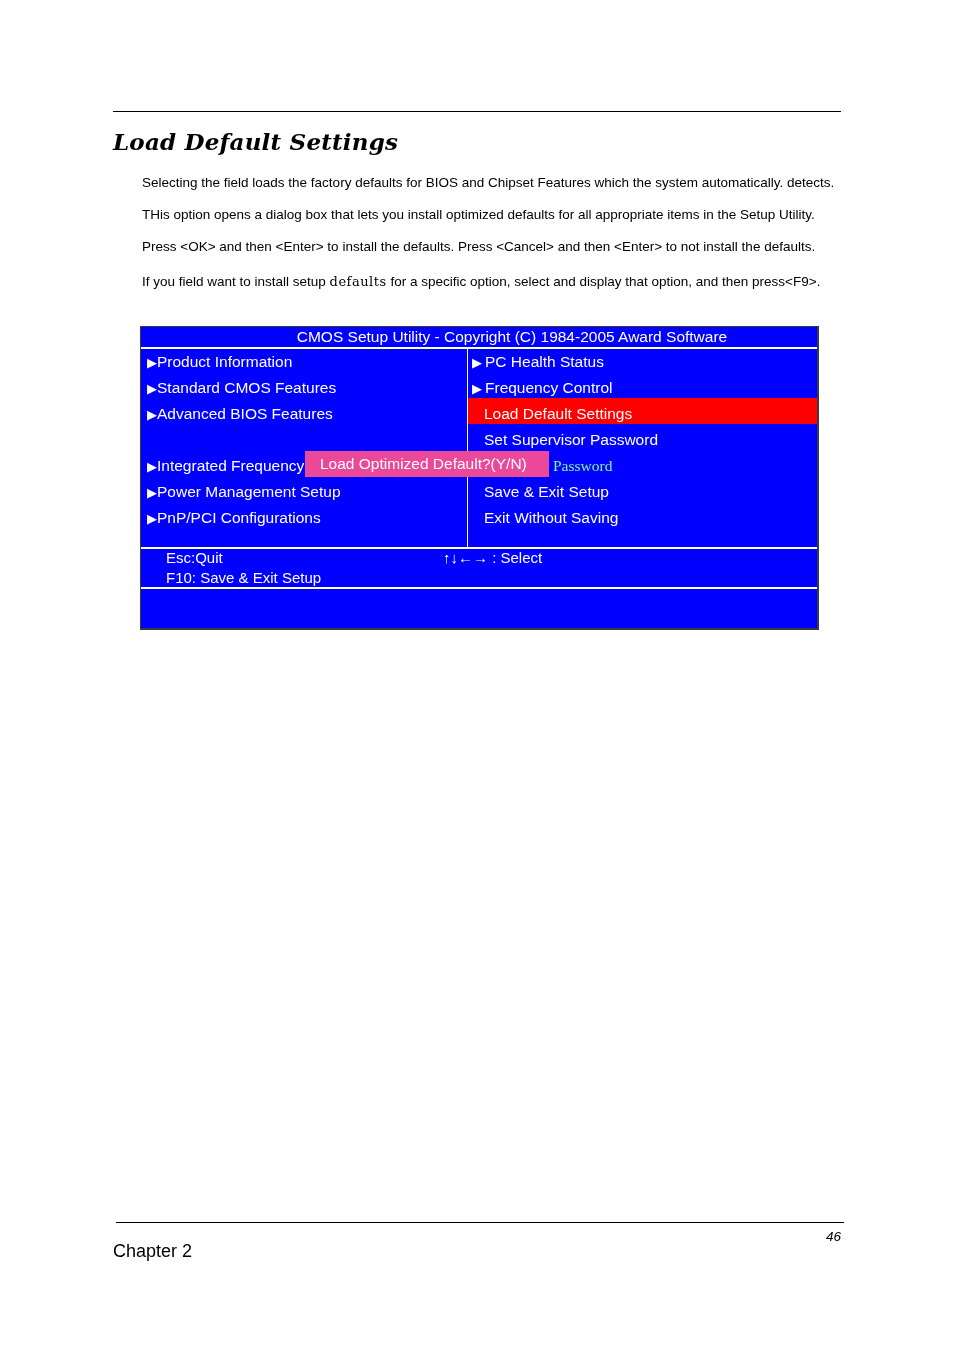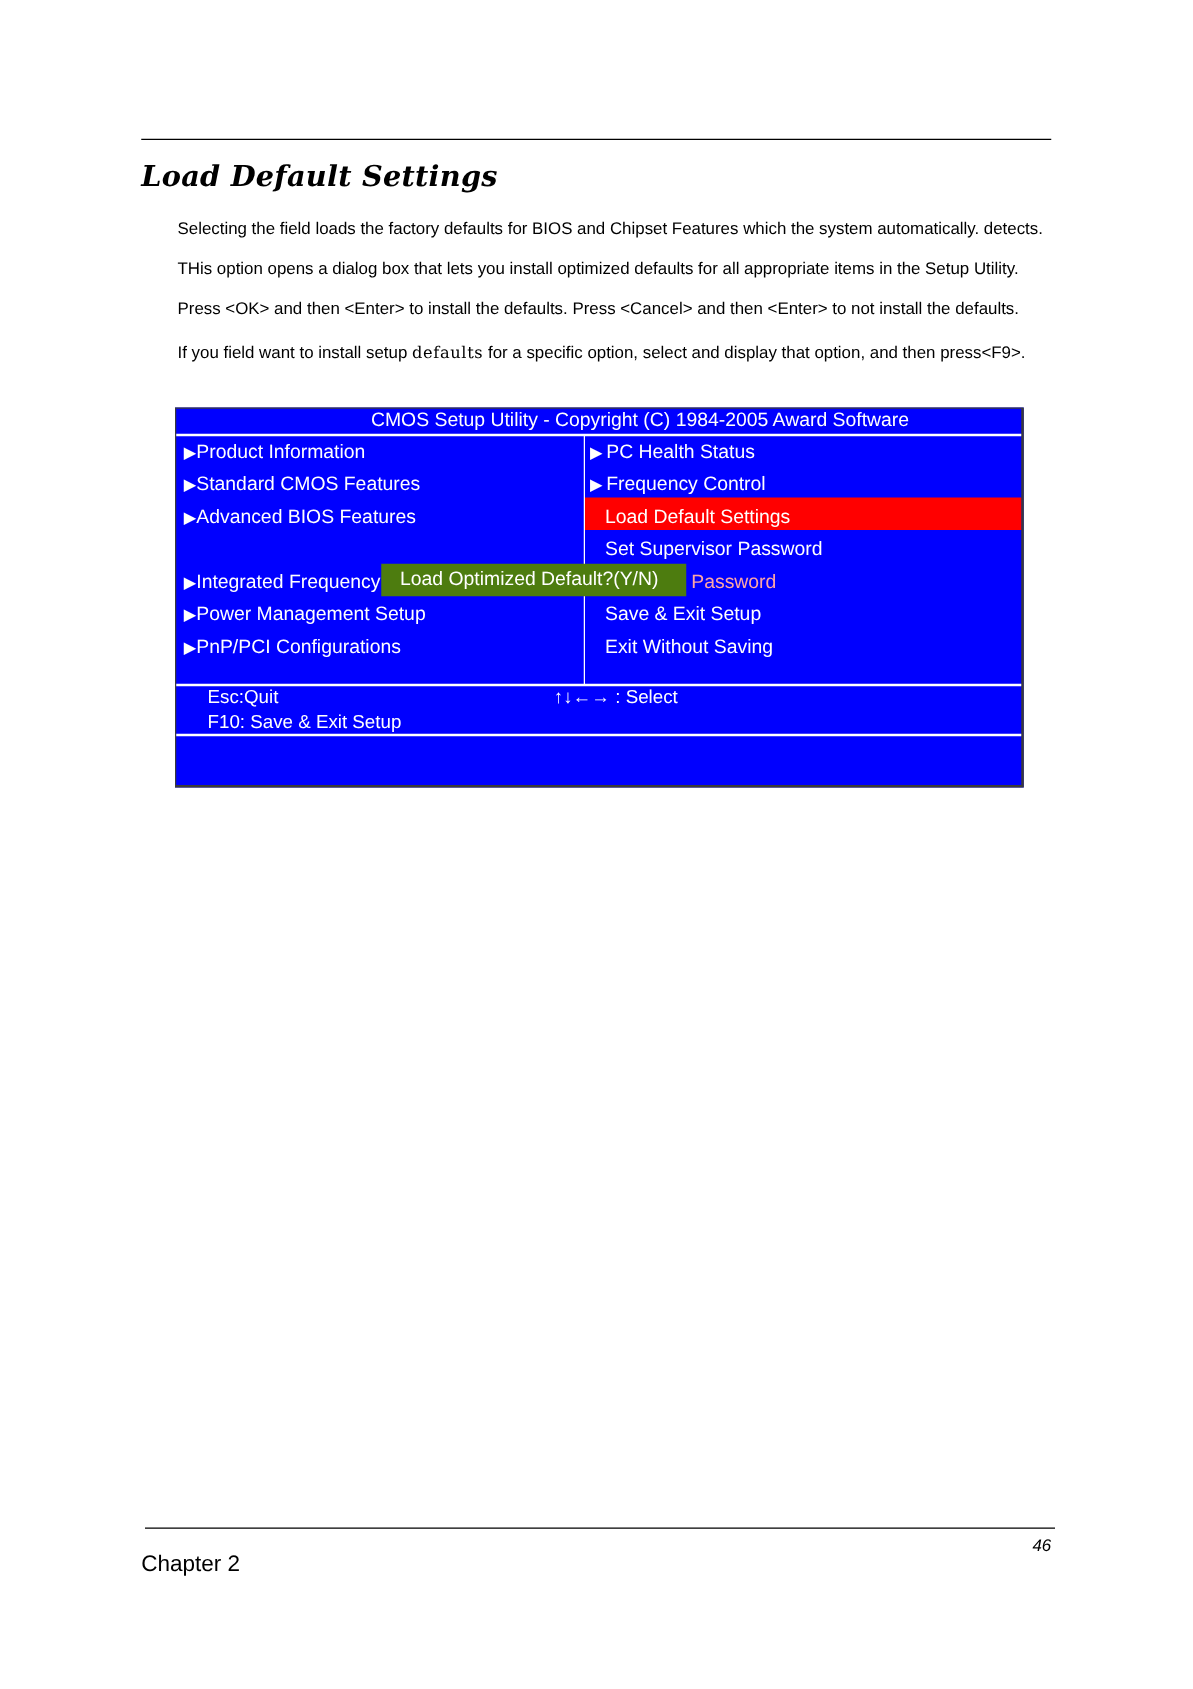--- a/index.html
+++ b/index.html
@@ -13,22 +13,22 @@
 
   .bios { position:absolute; left:140px; top:326px; width:676px; height:301px; background:#0000ff; border:1px solid #3a3a3a; border-bottom:2px solid #3a3a3a; border-right:2px solid #3a3a3a; color:#fff; font-size:15.5px; }
   .bios-title { position:absolute; left:0; top:0; width:676px; height:20px; line-height:20px; text-align:center;padding-left:33px; }
   .hline { position:absolute; left:0; width:676px; height:2px; background:#fff; }
   .vline { position:absolute; left:326px; top:21px; width:1px; height:200px; background:#fff; }
   .item { position:absolute; height:26px; line-height:26px; white-space:nowrap; }
   .left { left:3px;text-align:right; }
   .right { left:331px; }
   .arrow { display:inline-block; font-size:13px; width:13px; }
   .sel-bar { position:absolute; left:327px; top:71px; width:349px; height:26px; background:#ff0000; }
-  .dialog { position:absolute; left:164px; top:124px; width:244px; height:26px; background:#4d7c0f; line-height:26px; padding-left:15px; box-sizing:border-box; white-space:nowrap; }
-  .cyan { color:#fca5a5; }
+  .dialog { position:absolute; left:164px; top:124px; width:244px; height:26px; background:#ec4899; line-height:26px; padding-left:15px; box-sizing:border-box; white-space:nowrap; }
+  .cyan { color:#86efac;font-family:Liberation Serif, serif; }
   .footer-text { position:absolute; height:20px; line-height:20px; font-size:15px; white-space:nowrap; }
 
   .bottom-rule { position:absolute; left:116px; top:1222px; width:728px; height:1px; background:#000; }
   .footer-left { position:absolute; left:113px; top:1229px; font-size:18px;margin-top:12px; }
   .footer-right { position:absolute; left:800px; width:41px; top:1229px; font-size:13.5px; text-align:right;font-style:italic; }
 </style>
 </head>
 <body>
 
 <div class="top-rule"></div>

